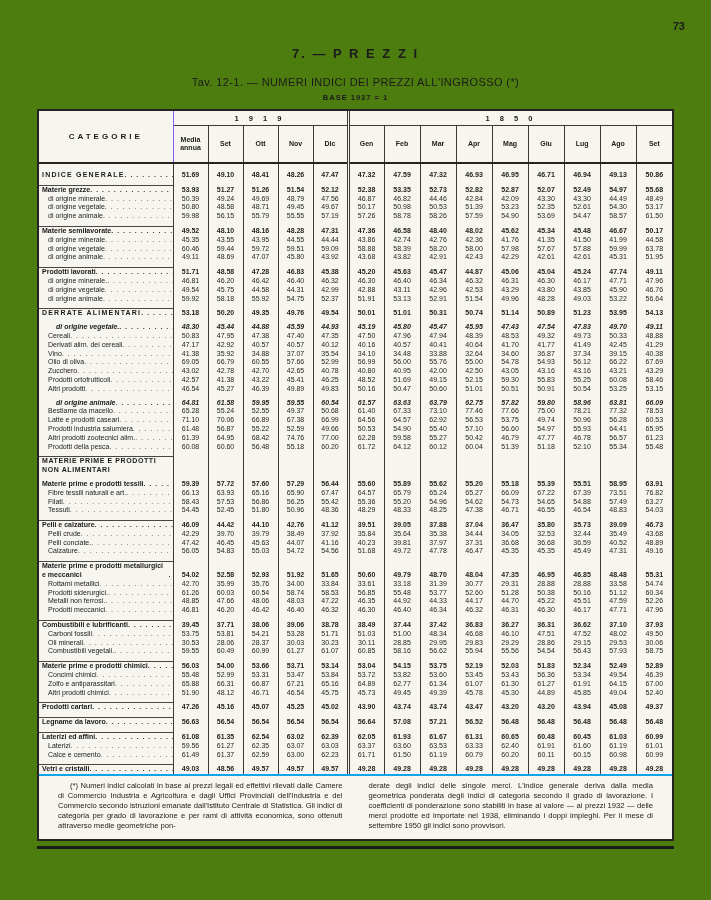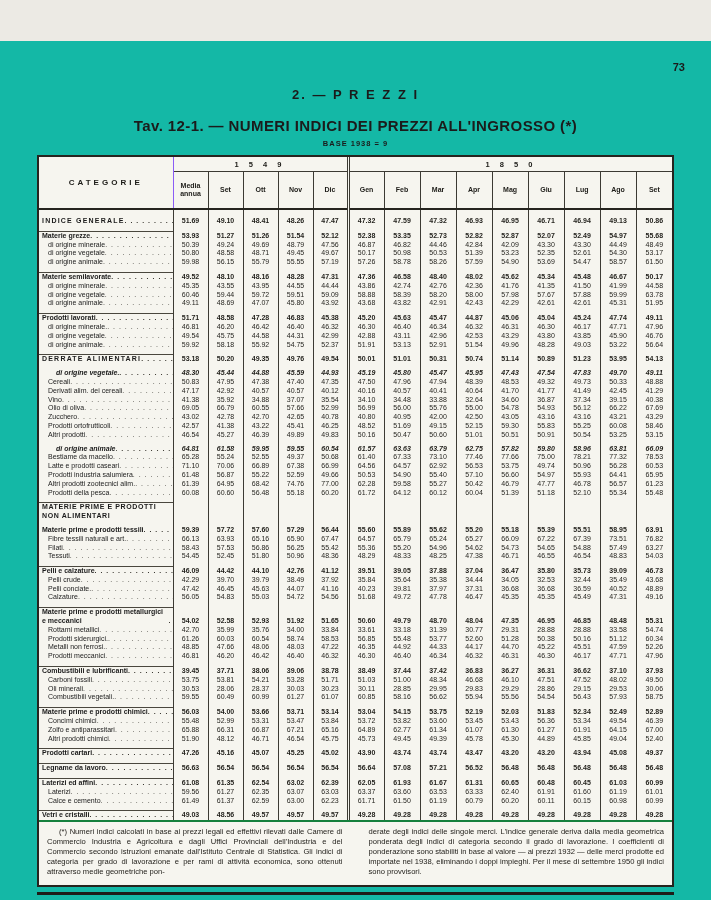--- a/index.html
+++ b/index.html
@@ -6,32 +6,31 @@
   body{
     width:711px;height:900px;
     background:#eceae4;
     font-family:"Liberation Sans",sans-serif;
     color:#1b1b1b;
     position:relative;
     -webkit-font-smoothing:antialiased;
   }
   .page{
     position:absolute;inset:0;
-    background:#14b8a6;
+    background:#4d7c0f;
     overflow:hidden;
-    margin-top:41px;
   }
   .page-number{
     position:absolute;top:20px;right:26px;
     font-size:11px;font-weight:bold;
   }
   .titles{text-align:center;padding-top:46px;}
   .chapter-title{font-size:13px;font-weight:bold;letter-spacing:2px;}
   .section-title{font-size:12px;font-weight:bold;letter-spacing:2px;margin-top:13px;}
-  .table-title{font-size:15px;font-weight:bold;letter-spacing:.4px;margin-top:15px;}
+  .table-title{font-size:11px;font-weight:normal;letter-spacing:.4px;margin-top:15px;}
   .base-note{font-size:7.5px;font-weight:bold;letter-spacing:1px;margin-top:5px;}
 
   .frame{
     width:633px;margin:7px auto 0;
     border:2px solid #26241f;
     box-shadow:0 0 0 1px #f5f4ee inset;
     background:#f6f5ef;
   }
   table{border-collapse:collapse;table-layout:fixed;width:100%;}
   col.c-lbl{width:134px;}
@@ -83,43 +82,43 @@
   tr.rule td.lbl .lblwrap{border-top:1px solid #4a473e;}
   tr.major td, tr.group td, tr.section td{font-weight:bold;}
   tr.major td.lbl .txt{letter-spacing:1.2px;font-size:7px;}
   tr.section td.lbl .txt{white-space:pre-line;letter-spacing:.6px;}
   tr.italic td{font-weight:bold;font-style:italic;}
   .ind0 .txt{padding-left:3px;}
   .ind1 .txt{padding-left:9px;}
   .ind2 .txt{padding-left:17px;}
 
   .footnote{
-    border-top:2px solid #15803d;
+    border-top:2px solid #0ea5e9;
     display:flex;gap:26px;
-    padding:5px 8px 8px;
+    padding:5px 19px 8px;
     font-size:7.6px;line-height:1.32;
     text-align:justify;color:#24221d;
   }
   .footnote > div{flex:1;}
   .fn-left{text-indent:12px;}
   .bottom-rule{
     width:637px;height:3px;background:#1e1c18;
     margin:5px auto 0;
   }
 </style>
 </head>
 <body>
 
 <div class="page">
   <div class="page-number">73</div>
 
   <div class="titles">
-    <div class="chapter-title">2. — P R E Z Z I</div>
+    <div class="chapter-title">7. — P R E Z Z I</div>
     <div class="table-title">Tav. 12-1. — NUMERI INDICI DEI PREZZI ALL'INGROSSO (*)</div>
-    <div class="base-note">BASE  1938 = 9</div>
+    <div class="base-note">BASE  1937 = 1</div>
   </div>
 
   <div class="frame">
     <table>
       <colgroup id="cols">
           <col class="c-lbl">
           <col class="c-49">
           <col class="c-49">
           <col class="c-49">
           <col class="c-49">
@@ -130,21 +129,21 @@
           <col class="c-50">
           <col class="c-50">
           <col class="c-50">
           <col class="c-50">
           <col class="c-50">
           <col class="c-50">
         </colgroup>
       <thead>
         <tr id="year-row">
             <th class="corner" rowspan="2">CATEGORIE</th>
-            <th class="year" colspan="5">1 5 4 9</th>
+            <th class="year" colspan="5">1 9 1 9</th>
             <th class="year dbl" colspan="9">1 8 5 0</th>
           </tr>
         <tr id="month-row">
             <th class="month">Media annua</th>
             <th class="month">Set</th>
             <th class="month">Ott</th>
             <th class="month">Nov</th>
             <th class="month">Dic</th>
             <th class="month dbl">Gen</th>
             <th class="month">Feb</th>

